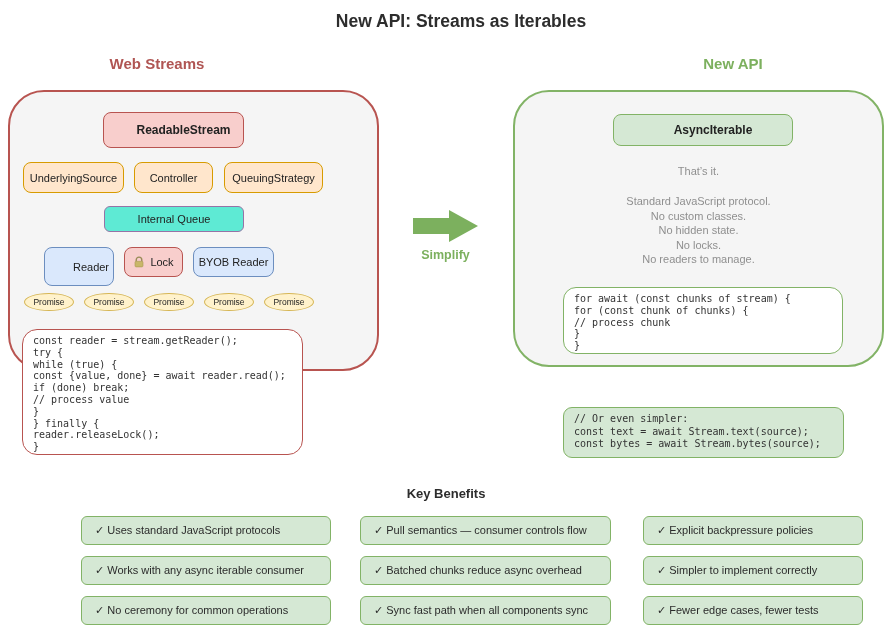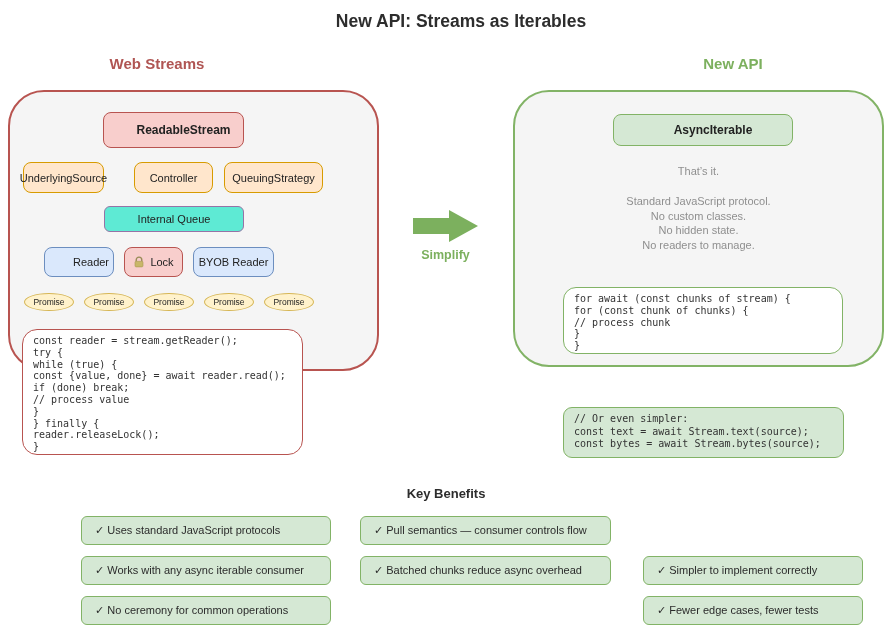--- a/index.html
+++ b/index.html
@@ -64,27 +64,27 @@
 <div id="canvas">
 
   <div class="title">New API: Streams as Iterables</div>
 
   <div class="col-header red">Web Streams</div>
   <div class="col-header green">New API</div>
 
   <div class="panel red-panel">
     <div class="node red bold" style="left:93px; top:20px; width:141px; height:36px;">ReadableStream</div>
 
-    <div class="node orange" style="left:13px; top:70px; width:81px; height:31px;">UnderlyingSource</div>
+    <div class="node orange" style="left:13px; top:70px; width:101px; height:31px;">UnderlyingSource</div>
     <div class="node orange" style="left:124px; top:70px; width:79px; height:31px;">Controller</div>
     <div class="node orange" style="left:214px; top:70px; width:99px; height:31px;">QueuingStrategy</div>
 
     <div class="node purple" style="left:94px; top:114px; width:140px; height:26px;">Internal Queue</div>
 
-    <div class="node blue" style="left:34px; top:155px; width:70px; height:30px;padding-left:24px;">Reader</div>
+    <div class="node blue" style="left:34px; top:155px; width:70px; height:39px;padding-left:24px;">Reader</div>
     <div class="node red" style="left:114px; top:155px; width:59px; height:30px;">
       <span class="lock-glyph"><svg width="12" height="12" viewBox="0 0 12 12">
             <path d="M3.2 5.6V3.9a2.8 2.8 0 0 1 5.6 0v1.7" fill="none" stroke="#9a8c57" stroke-width="1.4"></path>
             <rect x="2" y="5.3" width="8" height="5.6" rx="1.1" fill="#c9b769" stroke="#a89752" stroke-width="0.6"></rect>
           </svg></span>
       <span>Lock</span>
     </div>
     <div class="node blue" style="left:183px; top:155px; width:81px; height:30px;">BYOB Reader</div>
 
     <div class="ellipse" style="left:14px; top:201px;">Promise</div>
@@ -114,35 +114,38 @@
 
   <div class="panel green-panel">
     <div class="node green bold" style="left:98px; top:22px; width:180px; height:32px;">AsyncIterable</div>
   </div>
 
   <div class="tagline">That’s it.</div>
   <div class="points">
     <div>Standard JavaScript protocol.</div>
     <div>No custom classes.</div>
     <div>No hidden state.</div>
+    <div>No locks.</div>
     <div>No readers to manage.</div>
   </div>
 
   <div class="codeblock green-border" style="left:563px; top:287px; width:280px; height:67px;">for await (const chunks of stream) {
 for (const chunk of chunks) {
 // process chunk
 }
 }</div>
   <div class="codeblock green-fill" style="left:563px; top:367px; width:281px; height:51px; line-height:12.6px;">// Or even simpler:
 const text = await Stream.text(source);
 const bytes = await Stream.bytes(source);</div>
 
   <div class="benefits-header">Key Benefits</div>
 
   <div class="benefit c1 r1">✓ Uses standard JavaScript protocols</div>
   <div class="benefit c2 r1">✓ Pull semantics — consumer controls flow</div>
+  <div class="benefit c3 r1">✓ Explicit backpressure policies</div>
   <div class="benefit c1 r2">✓ Works with any async iterable consumer</div>
   <div class="benefit c2 r2">✓ Batched chunks reduce async overhead</div>
   <div class="benefit c3 r2">✓ Simpler to implement correctly</div>
   <div class="benefit c1 r3">✓ No ceremony for common operations</div>
+  <div class="benefit c2 r3">✓ Sync fast path when all components sync</div>
   <div class="benefit c3 r3">✓ Fewer edge cases, fewer tests</div>
 
 </div>
 
 </body></html>

